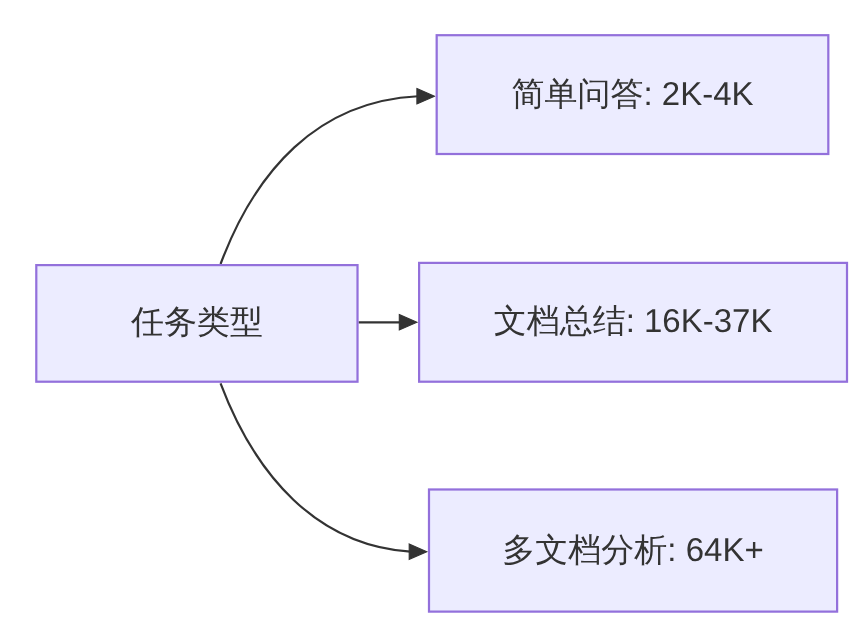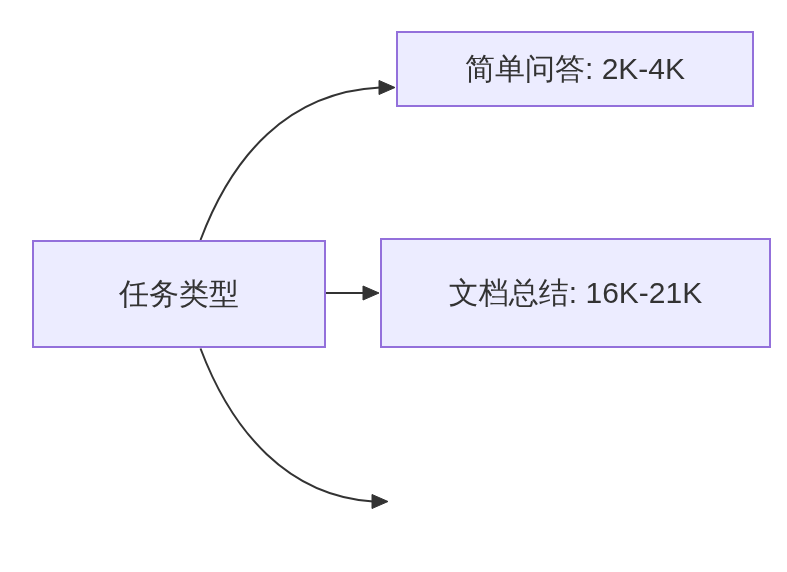--- a/index.html
+++ b/index.html
@@ -20,21 +20,21 @@
     align-items: center;
     justify-content: center;
     color: #333333;
     font-size: 30px;
     line-height: 1.2;
     text-align: center;
     white-space: nowrap;
   }
 
   .node-root        { left: 32px;  top: 240px; width: 294px; height: 108px; }
-  .node-simple-qa   { left: 396px; top: 31px;  width: 358px; height: 76px; }
+  .node-simple-qa   { left: 396px; top: 31px;  width: 358px; height: 110px; }
   .node-doc-summary { left: 380px; top: 238px; width: 391px; height: 110px; }
   .node-multi-doc   { left: 389px; top: 444px; width: 373px; height: 113px; }
 </style>
 </head>
 <body>
 
 <div class="canvas">
 
   <svg class="edges" viewBox="0 0 787 572" xmlns="http://www.w3.org/2000/svg">
 
@@ -50,17 +50,20 @@
 
   <div class="node node-root">
     <span>任务类型</span>
   </div>
 
   <div class="node node-simple-qa">
     <span>简单问答: 2K-4K</span>
   </div>
 
   <div class="node node-doc-summary">
-    <span>文档总结: 16K-21K</span>
+    <span>文档总结: 16K-37K</span>
   </div>
 
+  <div class="node node-multi-doc">
+    <span>多文档分析: 64K+</span>
+  </div>
 
 </div>
 
 </body></html>

